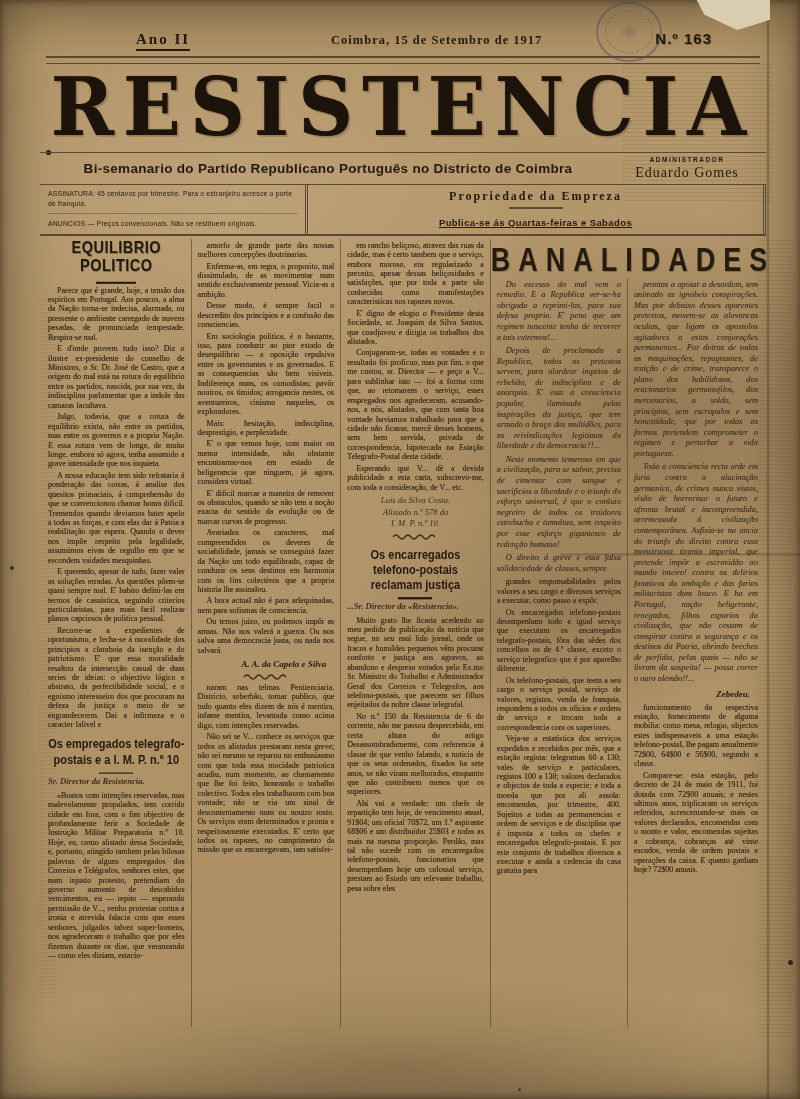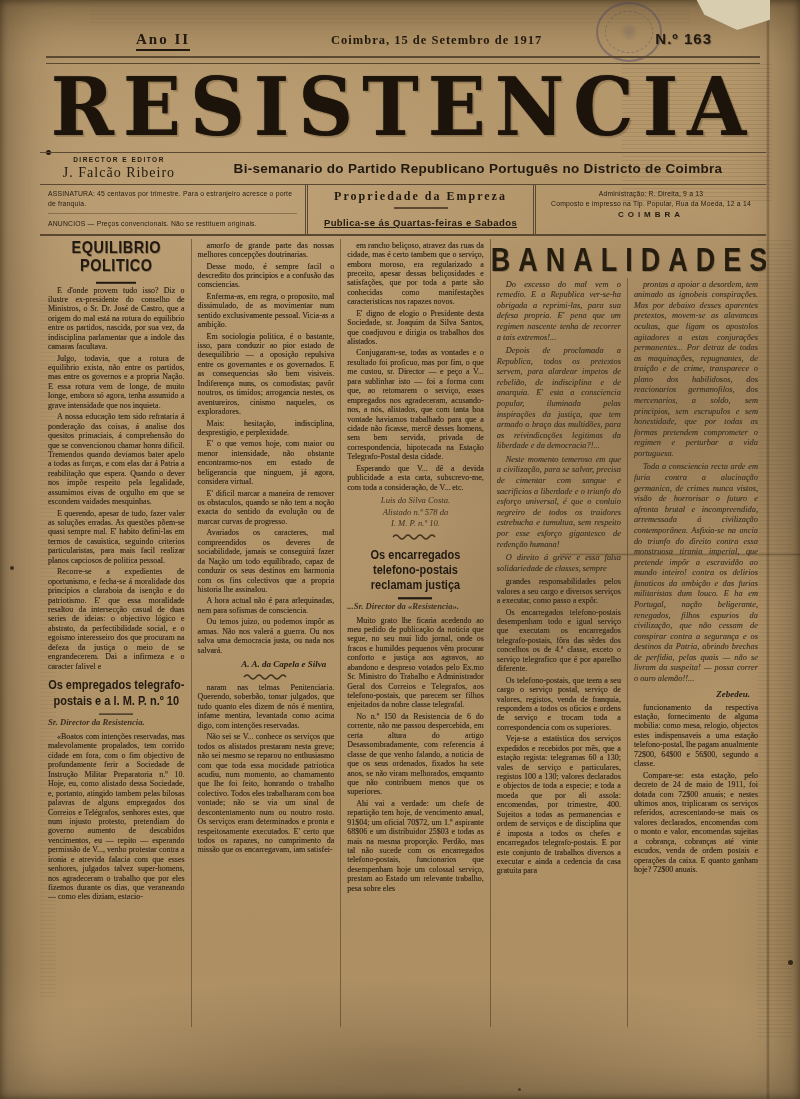--- a/index.html
+++ b/index.html
@@ -119,73 +119,69 @@
   <div class="topbar">
     <span class="edition">Ano II</span>
     <span class="dateline">Coimbra, 15 de Setembro de 1917</span>
     <span class="issue">N.º 163</span>
   </div>
   <div class="rule-double"></div>
 
   <h1 class="masthead">RESISTENCIA</h1>
 
   <div class="staff">
-    <div class="left">
-      <span class="staff-label">DIRECTOR E EDITOR</span>
-      <span class="staff-name">J. Falcão Ribeiro</span>
-    </div>
     <div class="mid">
       <span class="subtitle">Bi-semanario do Partido Republicano Português no Districto de Coimbra</span>
+    </div>
+    <div class="right">
+      <span class="staff-label">ADMINISTRADOR</span>
+      <span class="staff-name">Eduardo Gomes</span>
     </div>
   </div>
 
   <div class="infobar">
     <div class="ib-cell ib-left">
       <div class="ib-small">ASSINATURA: 45 centavos por trimestre. Para o estranjeiro acresce o porte de franquia.</div>
       <div class="ib-small">ANUNCIOS — Preços convencionais. Não se restituem originais.</div>
     </div>
     <div class="ib-cell ib-mid">
       <div class="ib-title">Propriedade da Empreza</div>
       <div class="ib-pub">Publica-se ás Quartas-feiras e Sabados</div>
     </div>
-    <div class="ib-cell ib-right">
-      <div class="ib-small">Administração: R. Direita, 9 a 13</div>
-      <div class="ib-small">Composto e impresso na Tip. Popular, Rua da Moeda, 12 a 14</div>
-      <div class="ib-city">COIMBRA</div>
-    </div>
   </div>
 
   <main class="columns">
     <section class="col">
         <div class="b-h1">EQUILIBRIO POLITICO</div>
+        <div class="b-p">Parece que é grande, hoje, a tensão dos espiritos em Portugal. Aos poucos, a alma da Nação torna-se indecisa, alarmada, ou pressente o ambiente carregado de nuvens pesadas, de pronunciada tempestade. Respira-se mal.</div>
         <div class="b-p">E d'onde provem tudo isso? Diz o ilustre ex-presidente do conselho de Ministros, o Sr. Dr. José de Castro, que a origem do mal está na rotura do equilibrio entre os partidos, nascida, por sua vez, da indisciplina parlamentar que a indole das camaras facultava.</div>
         <div class="b-p">Julgo, todavia, que a rotura de equilibrio exista, não entre os partidos, mas entre os governos e a propria Nação. E essa rotura vem de longe, de muito longe, embora só agora, tenha assumido a grave intensidade que nos inquieta.</div>
         <div class="b-p">A nossa educação tem sido refrataria á ponderação das coisas, á analise dos quesitos primaciais, á comprehensão do que se convencionou chamar honra dificil. Tremendos quando deviamos bater apelo a todas as forças, e com elas dar á Patria a reabilitação que espera. Quando o dever nos impõe respeito pela legalidade, assumimos eivas de orgulho em que se escondem vaidades mesquinhas.</div>
         <div class="b-p">E querendo, apesar de tudo, fazer valer as soluções erradas. As questões põem-se quasi sempre mal. E' habito defini-las em termos de casuistica, seguindo criterios particularistas, para mais facil realizar planos capciosos de politica pessoal.</div>
         <div class="b-p">Recorre-se a expedientes de oportunismo, e fecha-se á moralidade dos principios a claraboia da isenção e do patriotismo. E' que essa moralidade resaltou da intersecção casual de duas series de ideias: o objectivo lógico e abstrato, da perfectibilidade social, e o egoismo interesseiro dos que procuram na defeza da justiça o meio de se engrandecerem. Dai a infirmeza e o caracter falivel e</div>
         <div class="b-sub">Os empregados telegrafo-postais e a I. M. P. n.º 10</div>
         <div class="b-sal">Sr. Director da Resistencia.</div>
         <div class="b-p">«Boatos com intenções reservadas, mas malevolamente propalados, tem corrido cidade em fora, com o fim objectivo de profundamente ferir a Sociedade de Instrução Militar Preparatoria n.º 10. Hoje, eu, como alistado dessa Sociedade, e, portanto, atingido tambem pelas bilosas palavras de alguns empregados dos Correios e Telégrafos, senhores estes, que num injusto protesto, pretendiam do governo aumento de descabidos vencimentos, eu — repito — esperando permissão de V..., venho protestar contra a ironia e atrevida falacia com que esses senhores, julgados talvez super-homens, nos agradeceram o trabalho que por eles fizemos durante os dias, que veraneando — como eles diziam, estacio-</div>
       </section>
     <section class="col">
         <div class="b-p">amorfo de grande parte das nossas melhores concepções doutrinarias.</div>
+        <div class="b-p">Enferma-as, em regra, o proposito, mal dissimulado, de as movimentar num sentido exclusivamente pessoal. Vicia-as a ambição.</div>
         <div class="b-p">Desse modo, é sempre facil o descredito dos principios e a confusão das consciencias.</div>
-        <div class="b-p">Enferma-as, em regra, o proposito, mal dissimulado, de as movimentar num sentido exclusivamente pessoal. Vicia-as a ambição.</div>
         <div class="b-p">Em sociologia politica, é o bastante, isso, para conduzir ao pior estado de desequilibrio — a oposição repulsiva entre os governantes e os governados. E as consequencias são bem visiveis. Indiferença nuns, os comodistas; pavôr noutros, os timidos; arrogancia nestes, os aventureiros, cinismo naqueles, os exploradores.</div>
         <div class="b-p">Mais: hesitação, indisciplina, desprestigio, e perplexidade.</div>
         <div class="b-p">E' o que vemos hoje, com maior ou menor intensidade, não obstante encontrarmo-nos em estado de beligerancia que ninguem, já agora, considera virtual.</div>
         <div class="b-p">E' dificil marcar a maneira de remover os obstaculos, quando se não tem a noção exacta do sentido da evolução ou de marcar curvas de progresso.</div>
         <div class="b-p">Avariados os caracteres, mal compreendidos os deveres de sociabilidade, jamais se conseguirá fazer da Nação um todo equilibrado, capaz de conduzir os seus destinos em harmonia com os fins colectivos que a propria historia lhe assinalou.</div>
         <div class="b-p">A hora actual não é para arlequinadas, nem para sofismas de consciencia.</div>
         <div class="b-p">Ou temos juizo, ou podemos impôr as armas. Não nos valerá a guerra. Ou nos salva uma democracia justa, ou nada nos salvará.</div>
         <div class="b-by">A. A. da Capela e Silva</div>
         <div class="b-sq"><svg width="46" height="8" viewBox="0 0 46 8">
             <path d="M1 4 Q4 0 7 4 T13 4 T19 4 T25 4 T31 4 T37 4 T43 4" fill="none" stroke="#40321c" stroke-width="1.4"></path>
           </svg></div>
-        <div class="b-p">naram nas telmas Penitenciaria. Querendo, soberbão, tomar julgados, que tudo quanto eles dizem de nós é mentira, infame mentira, levantada como acima digo, com intenções reservadas.</div>
+        <div class="b-p">naram nas telmas Penitenciaria. Districto, soberbão, tomar publico, que tudo quanto eles dizem de nós é mentira, infame mentira, levantada como acima digo, com intenções reservadas.</div>
         <div class="b-p">Não sei se V... conhece os serviços que todos os alistados prestaram nesta greve; não sei mesmo se reparou no enthusiasmo com que toda essa mocidade patriotica acudiu, num momento, ao chamamento que lhe foi feito, honrando o trabalho colectivo. Todos eles trabalharam com boa vontade; não se via um sinal de descontentamento num ou noutro rosto. Os serviços eram determinados e pronta e respeitosamente executados. E' certo que todos os rapazes, no cumprimento da missão que os encarregavam, iam satisfei-</div>
       </section>
     <section class="col">
         <div class="b-p">em rancho beliçoso, atravez das ruas da cidade, mas é certo tambem que o serviço, embora moroso, era regularizado a preceito, apesar dessas beliçosidades e satisfações, que por toda a parte são conhecidas como manifestações caracteristicas nos rapazes novos.</div>
         <div class="b-p">E' digno de elogio o Presidente desta Sociedade, sr. Joaquim da Silva Santos, que coadjuvou e dirigia os trabalhos dos alistados.</div>
         <div class="b-p">Conjugaram-se, todas as vontades e o resultado foi proficuo, mas por fim, o que me custou, sr. Director — e peço a V... para sublinhar isto — foi a forma com que, ao retomarem o serviço, esses empregados nos agradeceram, acusando-nos, a nós, alistados, que com tanta boa vontade haviamos trabalhado para que a cidade não ficasse, mercê desses homens, sem bem servida, privada de correspondencia, hipotecada na Estação Telegrafo-Postal desta cidade.</div>
         <div class="b-p">Esperando que V... dê a devida publicidade a esta carta, subscrevo-me, com toda a consideração, de V... etc.</div>
         <div class="b-sig">Luis da Silva Costa.
 Alistado n.º 578 da
 I. M. P. n.º 10.</div>

